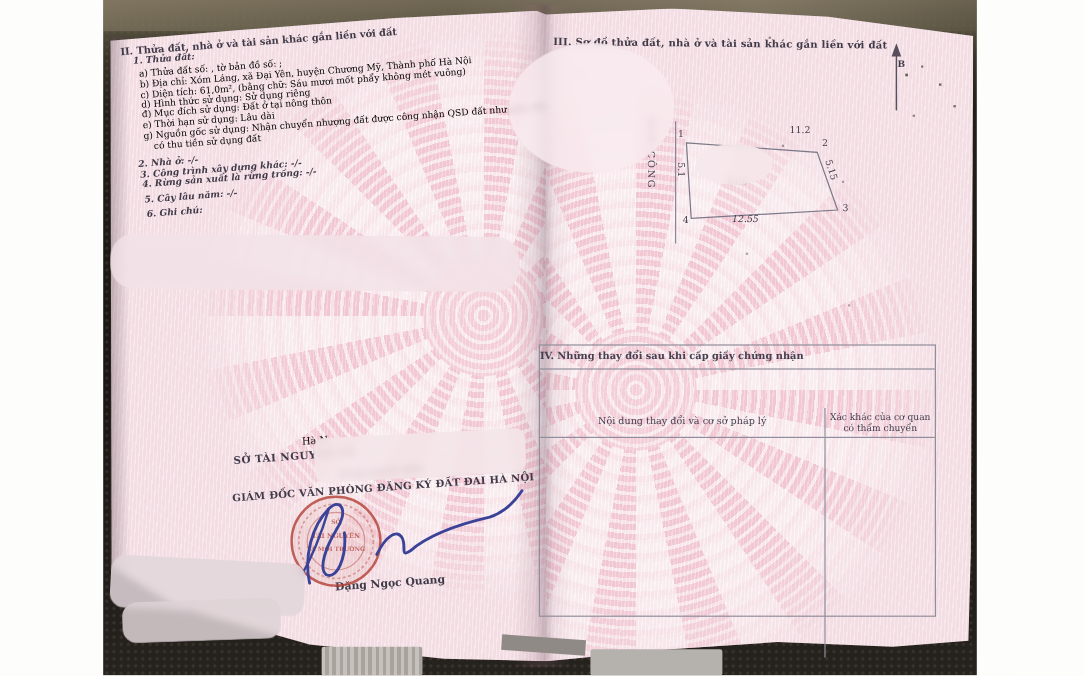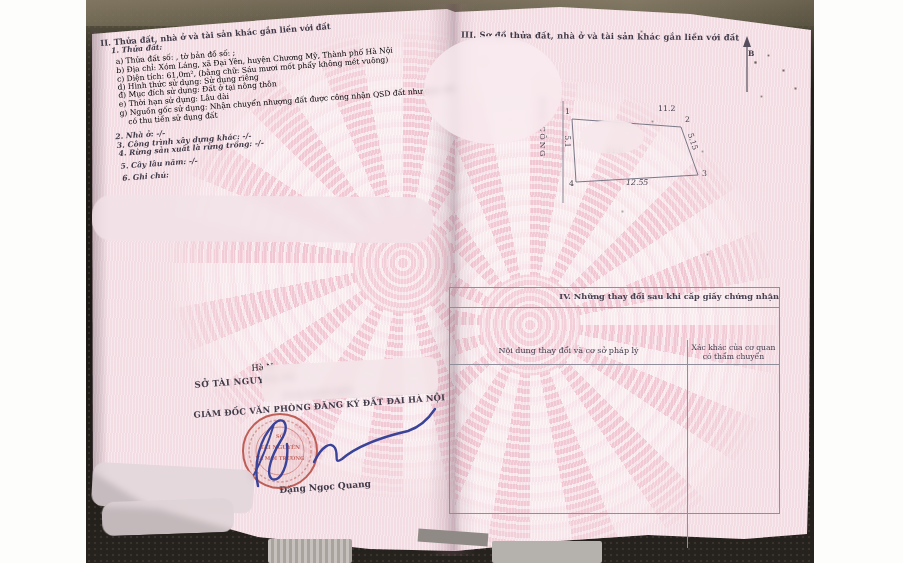--- a/index.html
+++ b/index.html
@@ -58,21 +58,21 @@
   #sec3-heading{left:461px;top:31px;font-size:8.4px;transform:rotate(.6deg);letter-spacing:.2px;}
   #north-b{left:748px;top:49px;font-size:7.5px;color:#3f3947;font-weight:bold;}
   #diagram{position:absolute;left:538px;top:95px;width:190px;height:118px;font-size:7.8px;}
   #diagram .lb{position:absolute;color:#453f4d;}
   #road-label{left:2px;top:20px;width:14px;height:66px;}
   #road-label span{position:absolute;left:-26px;top:28px;transform:rotate(90deg);
         letter-spacing:1.5px;font-size:8px;color:#453f4d;white-space:nowrap;}
   
   #changes{position:absolute;left:449px;top:287px;width:329px;height:225px;
         border:1px solid #918e9b;color:#454050;}
-  #ct-title{height:16px;border-bottom:1px solid #918e9b;text-align:right;
+  #ct-title{height:16px;border-bottom:1px solid #918e9b;text-align:left;
         font-size:8.2px;font-weight:bold;padding-top:3px;}
   #ct-head{display:flex;height:24px;border-bottom:1px solid #918e9b;margin-top:32px;}
   #ct-h1{width:237px;border-right:1px solid #918e9b;text-align:center;font-size:8px;padding-top:6px;}
   #ct-h2{flex:1;text-align:center;font-size:7.6px;line-height:9px;padding-top:3px;}
   #ct-body{position:relative;height:183px;}
   #ct-b1{position:absolute;left:0;top:0;width:237px;height:100%;border-right:1px solid #918e9b;}
   
   .blur{position:absolute;backdrop-filter:blur(3px);-webkit-backdrop-filter:blur(3px);}
   #blur-map-ref{left:424px;top:36px;width:138px;height:108px;border-radius:50%;background:rgba(248,236,240,.78);}
   #blur-note{left:92px;top:196px;width:341px;height:46px;border-radius:20px;background:rgba(241,226,231,.8);transform:rotate(.5deg);}
@@ -173,21 +173,21 @@
       <span>NGÕ CÔNG</span>
     </div>
     <div class="lb" style="left:27px;top:12px;">1</div>
     <div class="lb" style="left:84px;top:9px;margin-left:36px;">11.2</div>
     <div class="lb" style="left:147px;top:20px;">2</div>
     <div class="lb" style="left:23px;top:42px;transform:rotate(90deg);">5.1</div>
     <div class="lb" style="left:68px;top:51px;">61.0</div>
     <div class="lb" style="left:146px;top:42px;transform:rotate(73deg);">5.15</div>
     <div class="lb" style="left:164px;top:74px;">3</div>
     <div class="lb" style="left:31px;top:84px;">4</div>
-    <div class="lb" style="left:88px;top:83px;font-style:italic;">12.55</div>
+    <div class="lb" style="left:72px;top:83px;font-style:italic;">12.55</div>
   </div>
 
   <div id="changes">
     <div id="ct-title">IV. Những thay đổi sau khi cấp giấy chứng nhận</div>
     <div id="ct-head">
       <div id="ct-h1">Nội dung thay đổi và cơ sở pháp lý</div>
       <div id="ct-h2">
         <div>Xác khác của cơ quan</div>
         <div>có thẩm chuyển</div>
       </div>

